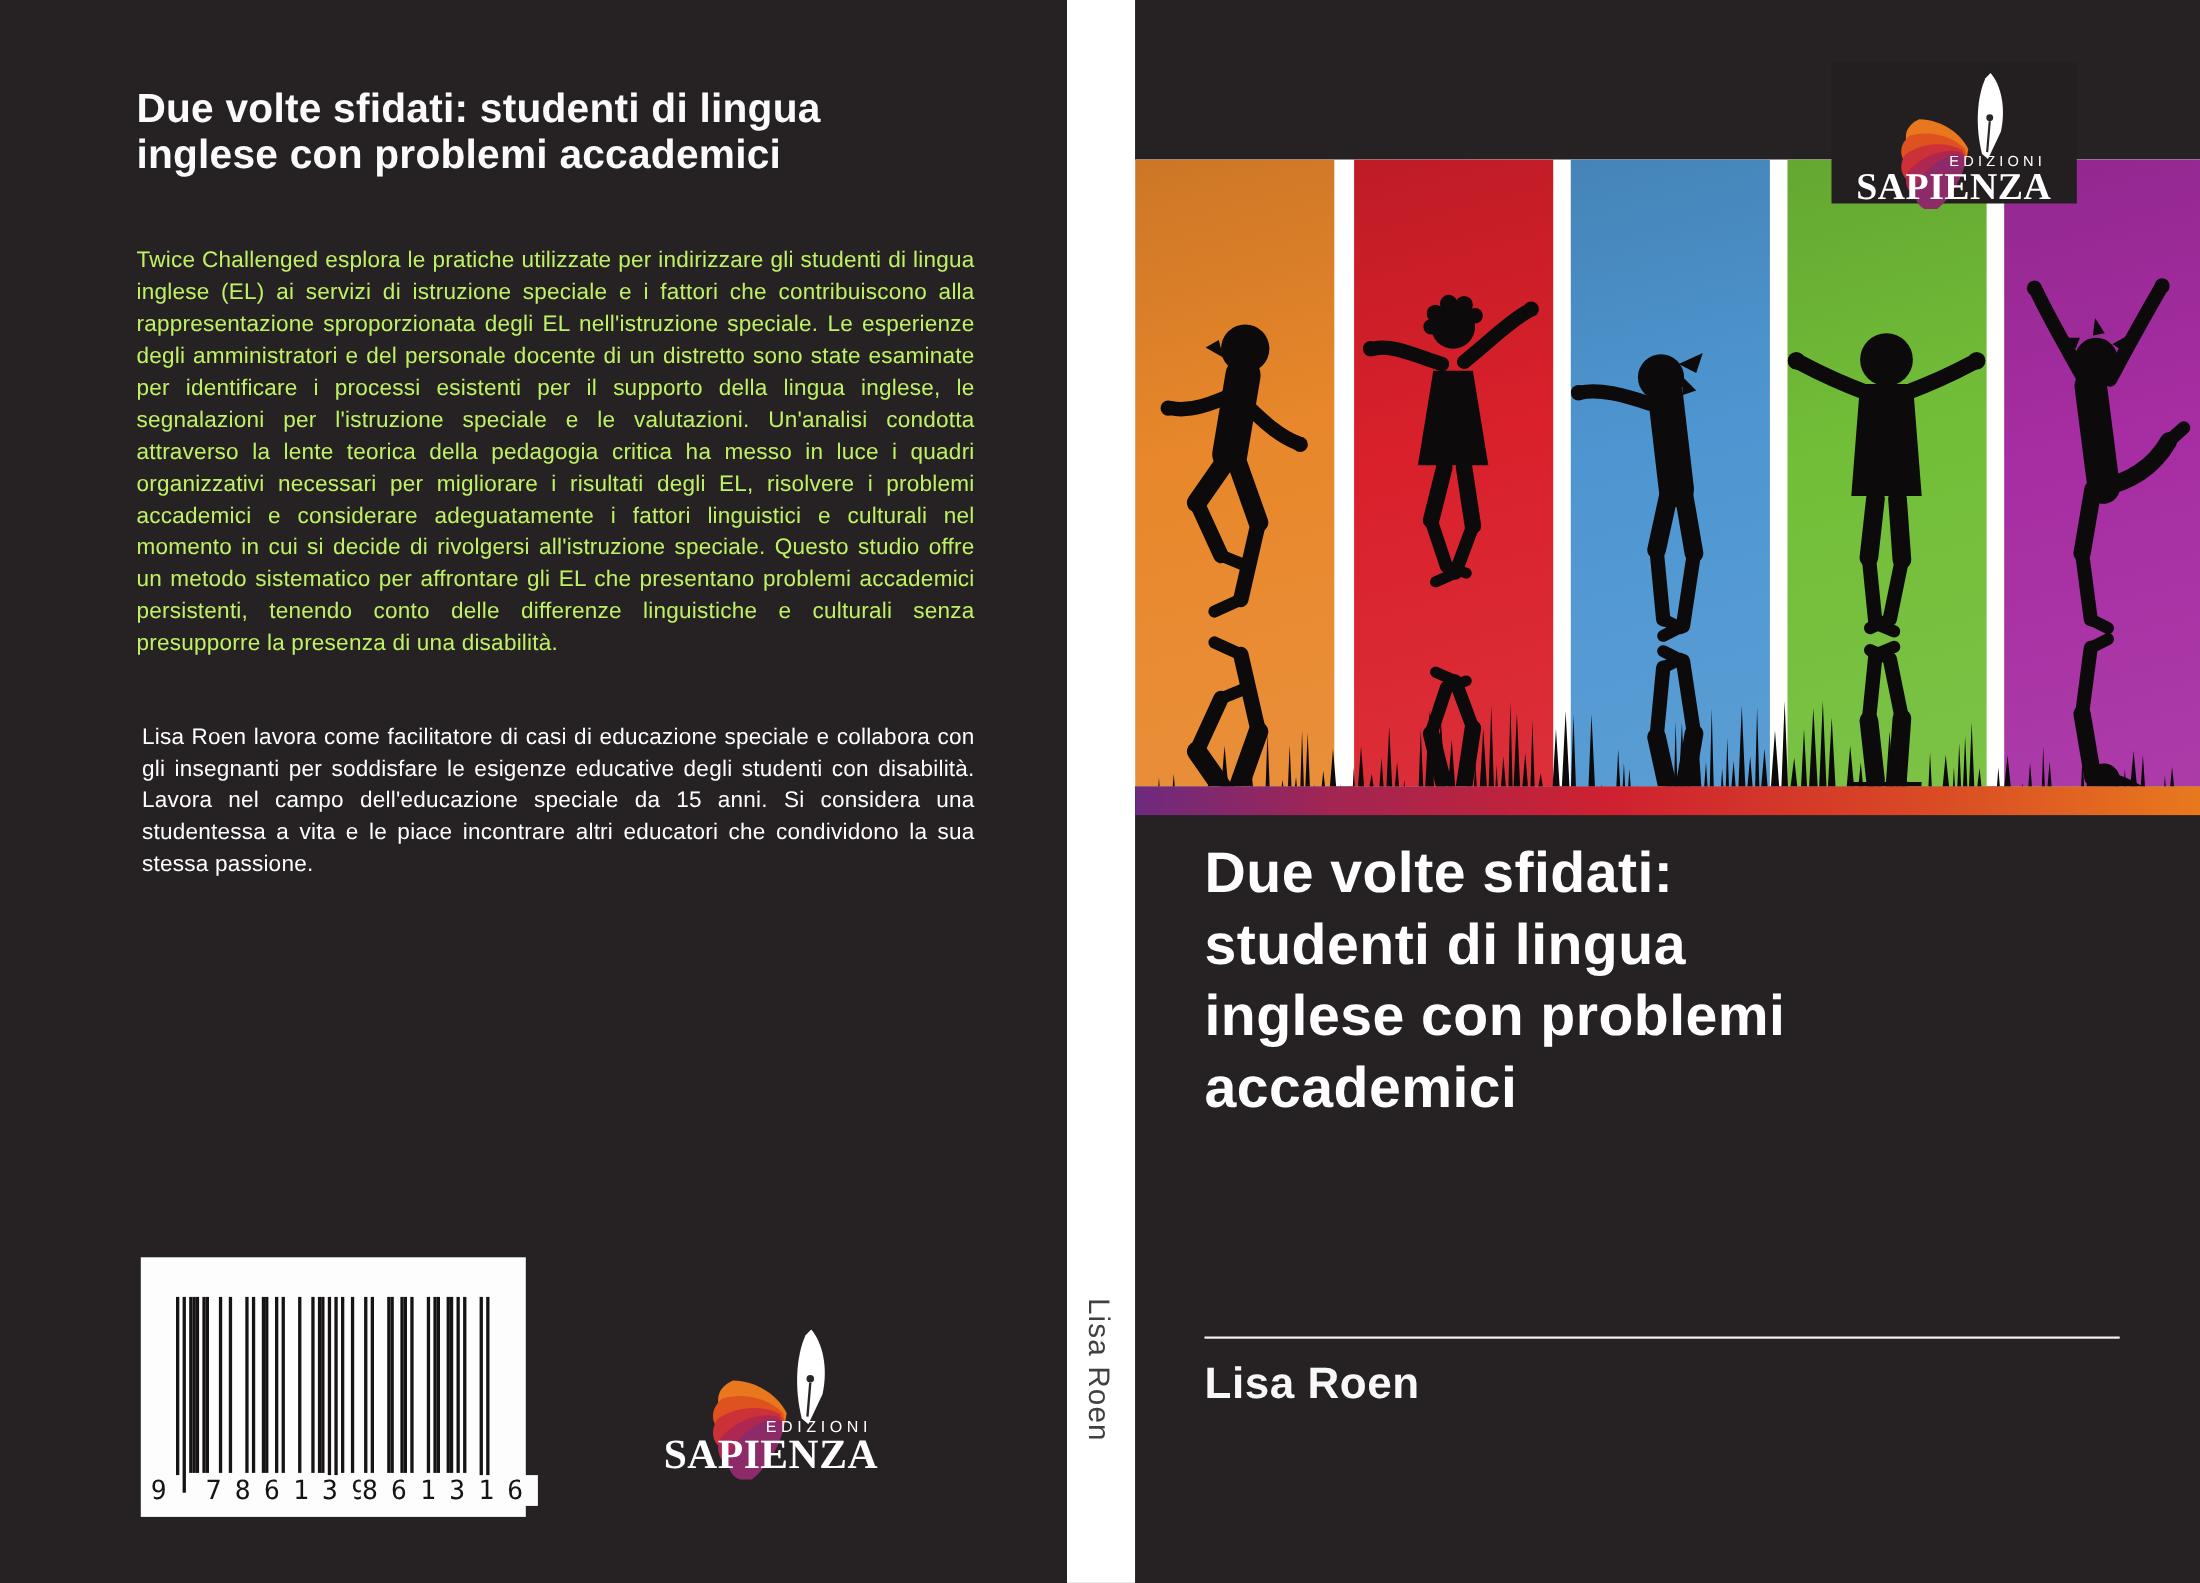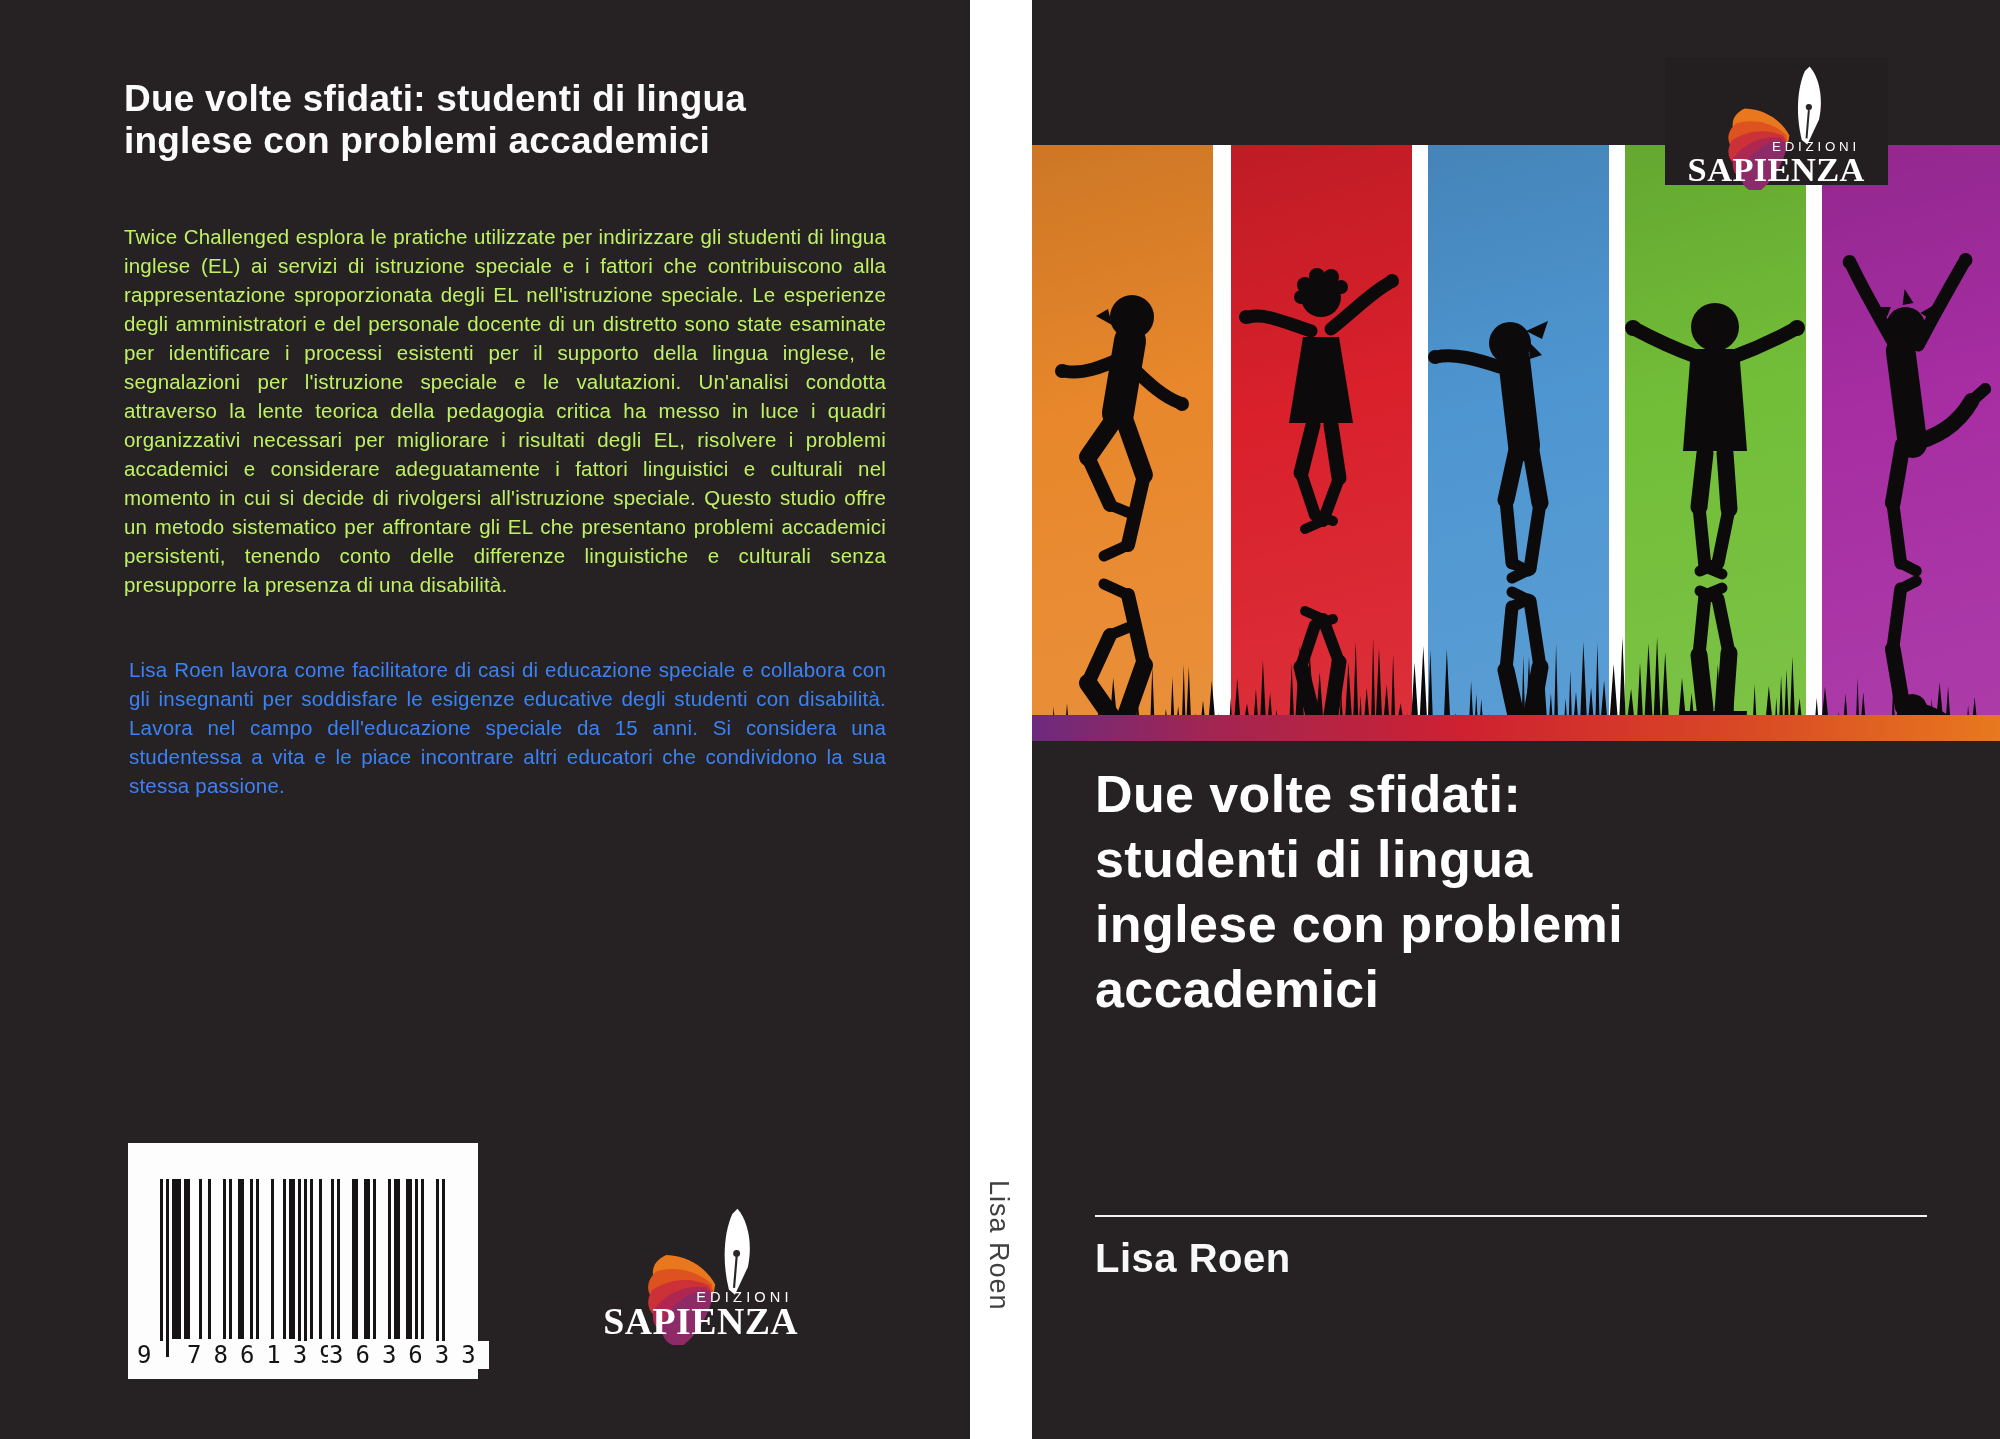--- a/index.html
+++ b/index.html
@@ -4,21 +4,21 @@
 <style>
   html,body{margin:0;padding:0;background:#1a1718;}
   #cover{position:relative;width:2000px;height:1439px;background:#262224;overflow:hidden;
          font-family:"Liberation Sans",sans-serif;}
   
   #back{position:absolute;left:0;top:0;width:970px;height:1439px;background:#262224;}
   .back-title{position:absolute;left:124px;top:78px;width:660px;color:#fbfbfb;
     font-size:37px;font-weight:700;line-height:42px;letter-spacing:.2px;}
   .back-synopsis{position:absolute;left:124px;top:222px;width:762px;color:#bef264;
     font-size:20.5px;line-height:29px;text-align:justify;letter-spacing:.2px;}
-  .back-bio{position:absolute;left:129px;top:655px;width:757px;color:#3b82f6;
+  .back-bio{position:absolute;left:129px;top:655px;width:757px;color:#ffffff;
     font-size:20.5px;line-height:29px;text-align:justify;letter-spacing:.2px;}
   
   .barcode{position:absolute;left:128px;top:1143px;width:350px;height:236px;background:#fdfdfd;}
   .bars{position:absolute;left:32px;top:36px;width:286px;height:178px;}
   .bars .bar{position:absolute;top:0;background:#151313;}
   .bc-digits{position:absolute;left:0;top:198px;width:350px;height:30px;color:#151313;
     font-family:"DejaVu Sans Mono",monospace;font-size:24px;}
   .bc-digits span{position:absolute;letter-spacing:12px;background:#fdfdfd;padding:0 1px;}
   .bc-p{left:8px;} .bc-g1{left:58px;} .bc-g2{left:200px;}
   
@@ -95,21 +95,21 @@
           <div class="bar" style="left: 246px; width: 3px; height: 160px;"></div>
           <div class="bar" style="left: 249px; width: 3px; height: 160px;"></div>
           <div class="bar" style="left: 255px; width: 3px; height: 160px;"></div>
           <div class="bar" style="left: 261px; width: 3px; height: 160px;"></div>
           <div class="bar" style="left: 276px; width: 3px; height: 178px;"></div>
           <div class="bar" style="left: 282px; width: 3px; height: 178px;"></div>
         </div>
       <div class="bc-digits">
         <span class="bc-p">9</span>
         <span class="bc-g1">786139</span>
-        <span class="bc-g2">363633</span>
+        <span class="bc-g2">861316</span>
       </div>
     </div>
 
     <svg class="logo-back" viewBox="0 0 250 170">
       <g>
         <path d="M140,112 C118,118 92,118 70,108 C62,96 66,84 78,76 C104,72 128,84 140,100 Z" fill="#E8771E" transform="rotate(10 140 112)"></path>
         <path d="M140,112 C118,118 92,118 70,108 C62,96 66,84 78,76 C104,72 128,84 140,100 Z" fill="#DE5220" transform="rotate(-8 140 112)"></path>
         <path d="M140,112 C118,118 92,118 70,108 C62,96 66,84 78,76 C104,72 128,84 140,100 Z" fill="#CB3137" transform="rotate(-26 140 112)"></path>
         <path d="M140,112 C118,118 92,118 70,108 C62,96 66,84 78,76 C104,72 128,84 140,100 Z" fill="#AE2750" transform="rotate(-44 140 112)"></path>
         <path d="M140,112 C118,118 92,118 70,108 C62,96 66,84 78,76 C104,72 128,84 140,100 Z" fill="#8C2B68" transform="rotate(-62 140 112)"></path>

